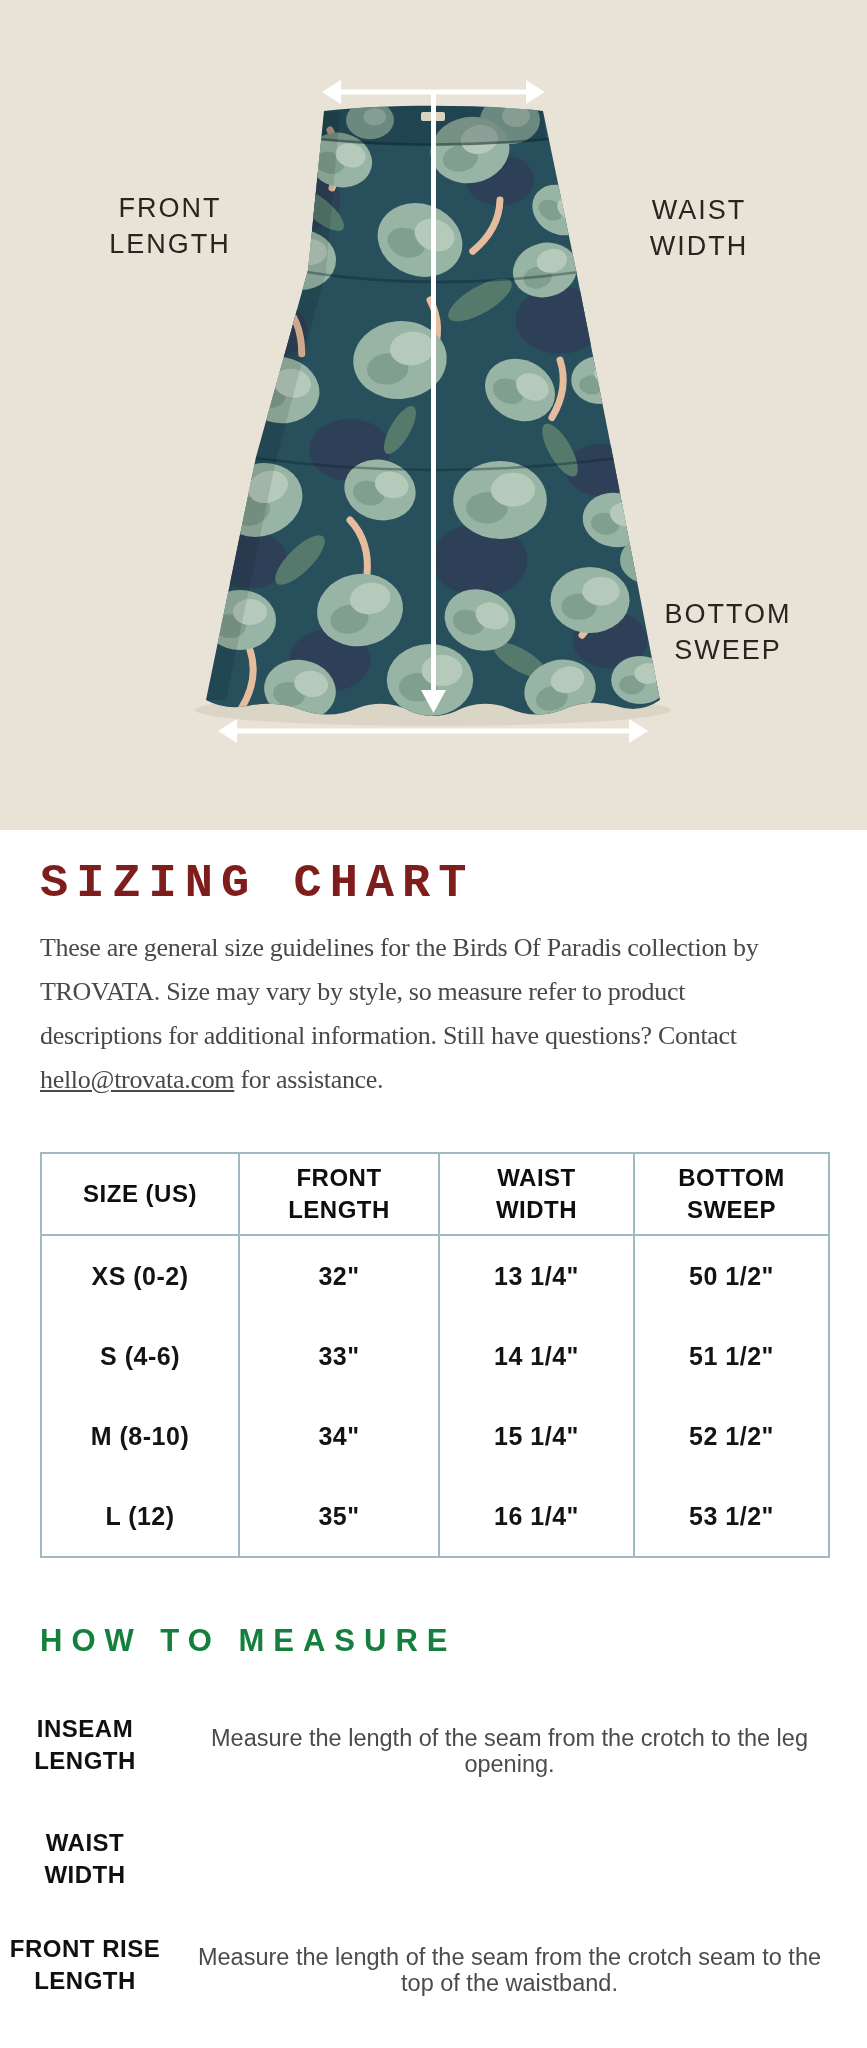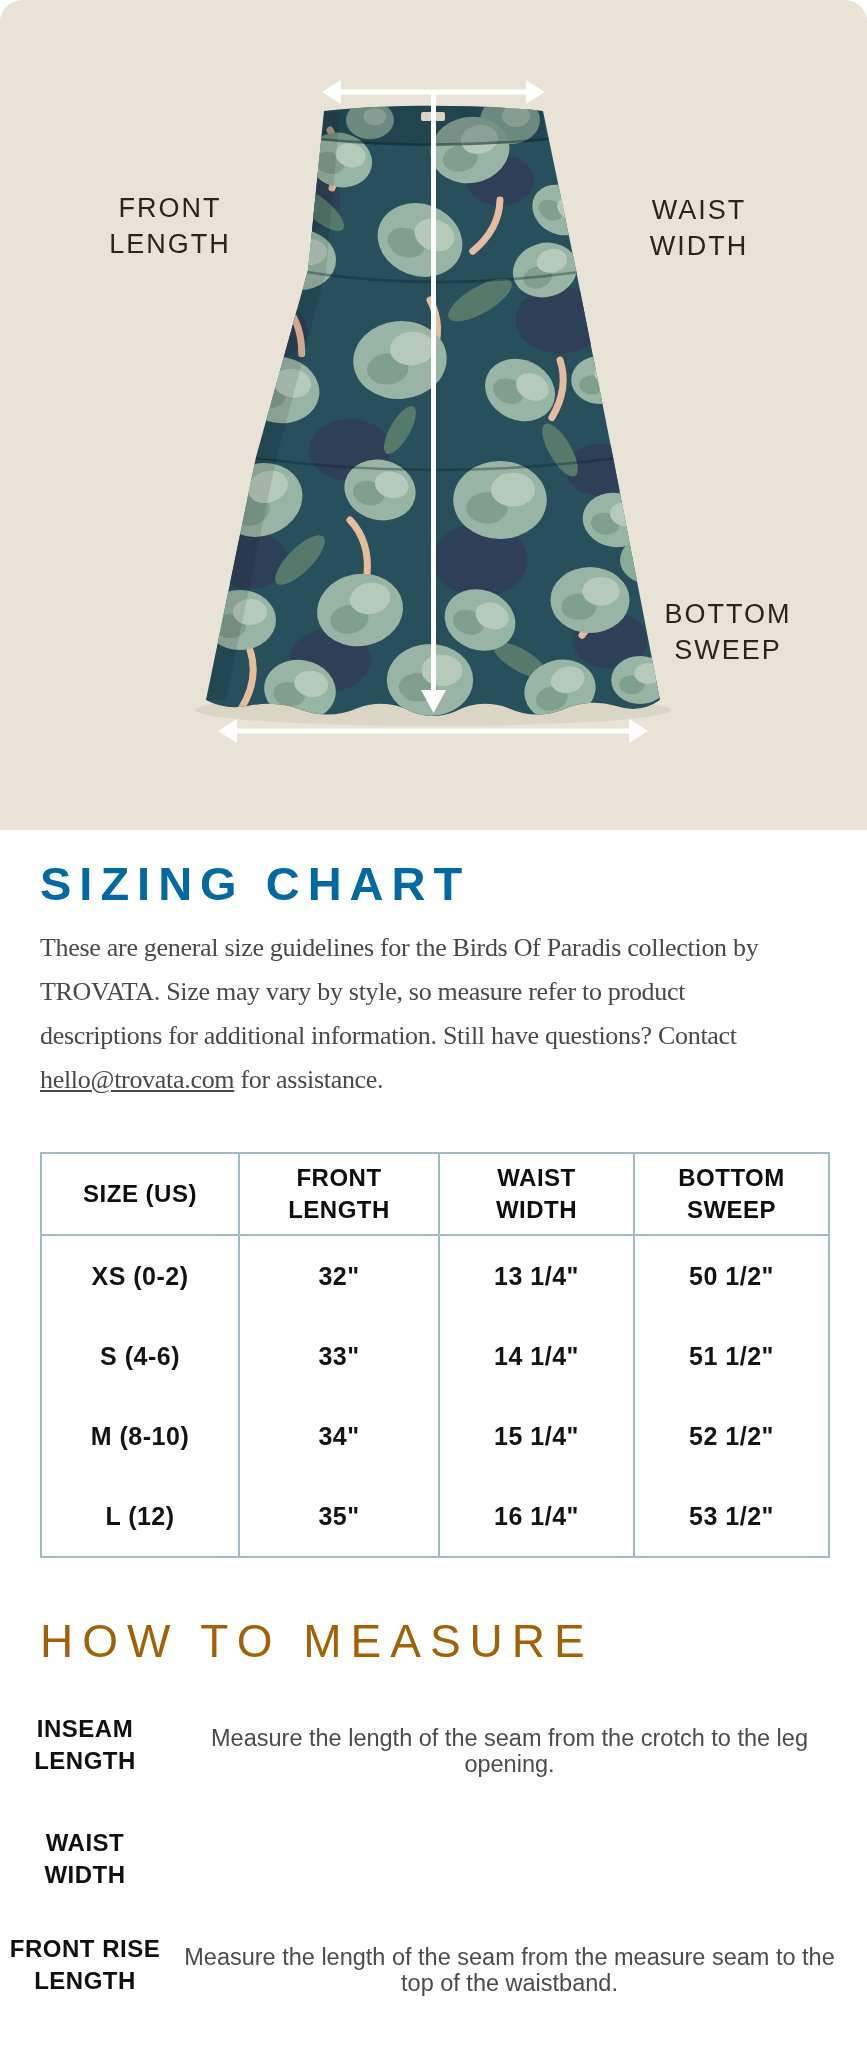--- a/index.html
+++ b/index.html
@@ -1,50 +1,50 @@
 <!DOCTYPE html>
 <html><head>
 <meta charset="utf-8">
 <style>
   html,body{margin:0;padding:0;background:#ffffff;}
   .page{position:relative;width:867px;height:2048px;background:#ffffff;overflow:hidden;
-        font-family:"Liberation Sans", sans-serif;border-radius:22px;}
+        font-family:"Liberation Sans", sans-serif;}
 
   
   .hero{position:relative;width:867px;height:830px;background:#e8e3d6;}
   .hero svg{position:absolute;left:0;top:0;}
   .hero-label{position:absolute;color:#28241f;font-size:27px;letter-spacing:2px;
               text-align:center;line-height:36px;font-weight:400;}
   .lbl-front{left:70px;top:190px;width:200px;}
   .lbl-waist{left:599px;top:192px;width:200px;}
   .lbl-sweep{left:638px;top:596px;width:180px;}
   .hero-label span{display:block;}
 
   
   .content{padding:0 40px;}
   h1.title{margin:0;padding-top:27px;font-size:47px;line-height:54px;font-weight:bold;
-           letter-spacing:8px;color:#0369a1;}
+           letter-spacing:8px;color:#7f1d1d;font-family:Liberation Mono, monospace;}
   .intro{margin:15px 0 0 0;font-family:"Liberation Serif", serif;font-size:26px;
          line-height:44px;color:#484848;letter-spacing:-0.3px;}
   .intro .line{display:block;white-space:nowrap;}
   .intro a{color:#484848;text-decoration:underline;cursor:pointer;}
 
   
   table.sizing{margin-top:50px;border-collapse:collapse;table-layout:fixed;width:788px;
                border:2px solid #a0bac1;}
   table.sizing th, table.sizing td{border-left:2px solid #a0bac1;border-right:2px solid #a0bac1;
                text-align:center;vertical-align:middle;padding:0;}
   table.sizing thead th{height:80px;border-bottom:2px solid #a0bac1;font-size:24px;
                line-height:32px;color:#0e0e0e;font-weight:bold;letter-spacing:0.5px;}
   table.sizing thead th span{display:block;}
   table.sizing td{height:80px;font-size:25px;font-weight:bold;color:#141414;letter-spacing:0.5px;}
 
   
-  h2.howto{margin:57px 0 0 0;font-size:46px;line-height:52px;font-weight:400;
-           letter-spacing:9px;color:#a16207;}
+  h2.howto{margin:57px 0 0 0;font-size:31px;line-height:52px;font-weight:700;
+           letter-spacing:9px;color:#15803d;}
   .measure-list{margin-top:46px;}
   .measure-item{display:grid;grid-template-columns:170px 1fr;align-items:center;}
   .mi-1{margin-bottom:50px;} .mi-2{margin-bottom:42px;}
   .measure-term{text-align:center;font-weight:bold;color:#101010;font-size:24px;
                 line-height:32px;letter-spacing:0.5px;}
   .measure-term span{display:block;}
   .measure-def{text-align:center;color:#4b4b4b;font-size:23.5px;line-height:26px;
                white-space:pre-line;max-width:700px;margin:0 auto;}
 </style>
 </head>
@@ -262,19 +262,19 @@
         <div class="measure-term">
           <span>WAIST</span>
           <span>WIDTH</span>
         </div>
       </div>
       <div class="measure-item">
         <div class="measure-term">
           <span>FRONT RISE</span>
           <span>LENGTH</span>
         </div>
-        <div class="measure-def" style="padding-top:10px;">Measure the length of the seam from the measure seam to the
+        <div class="measure-def" style="padding-top:10px;">Measure the length of the seam from the crotch seam to the
 top of the waistband.</div>
       </div>
     </div>
 
   </section>
 </div>
 
 </body></html>

